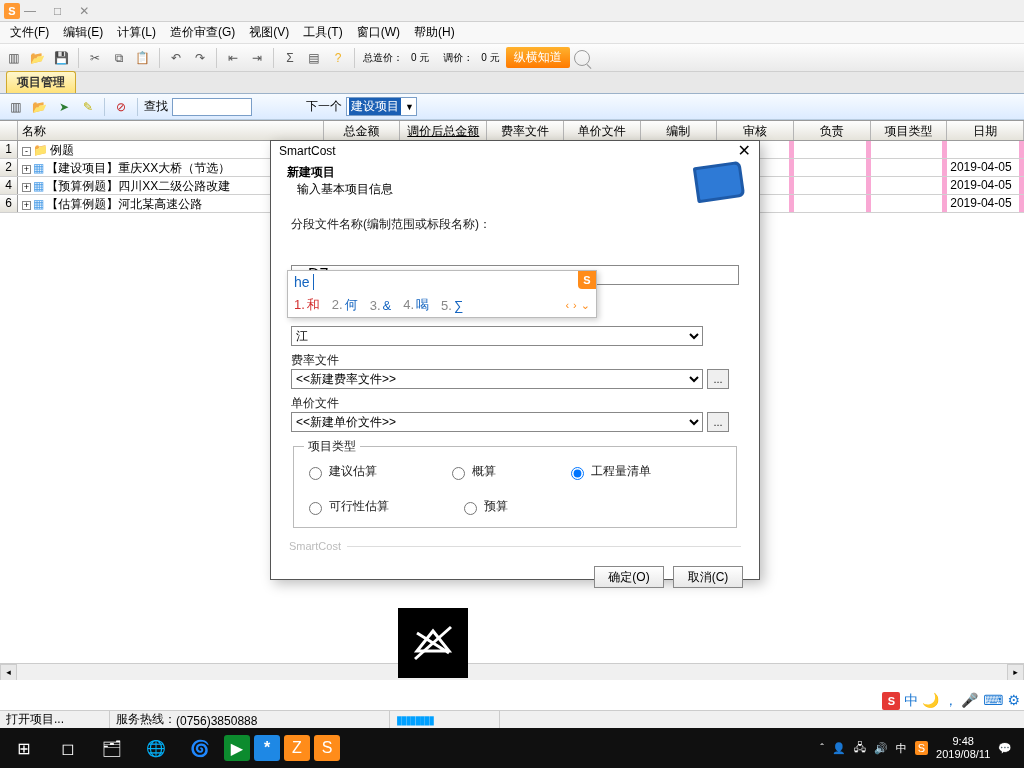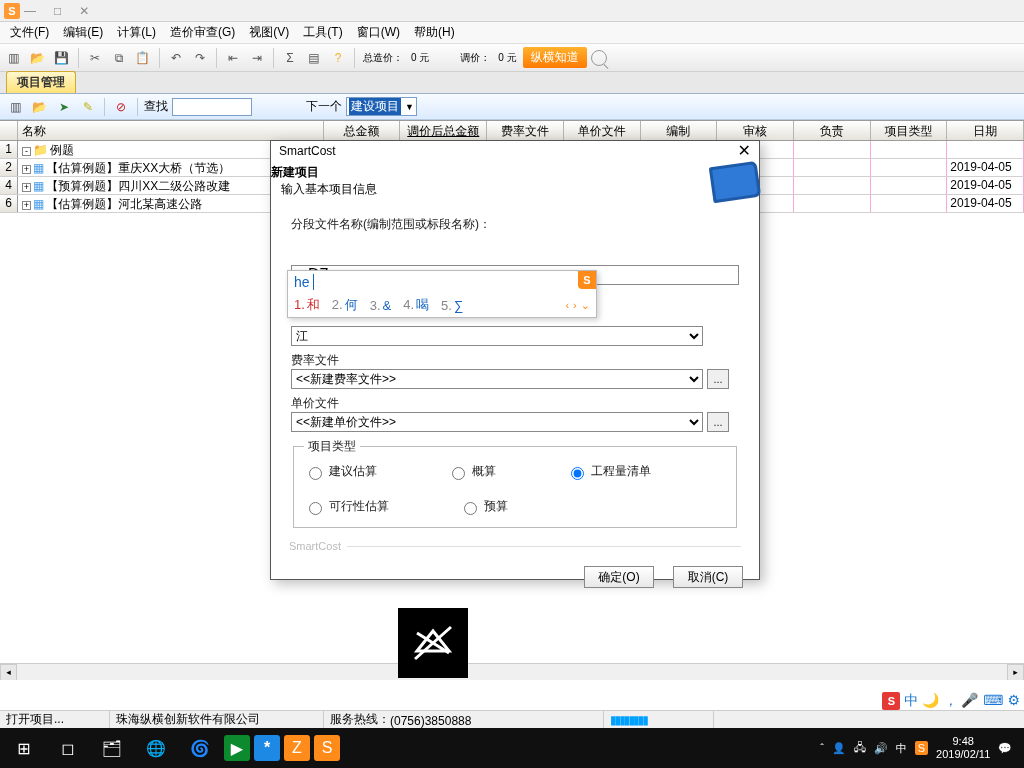--- a/index.html
+++ b/index.html
@@ -37,21 +37,21 @@
 .subbar input.srch { width: 80px; height: 18px; border: 1px solid #7a9ec8; font-size: 12px; }
 .subbar .filter-sel { border:1px solid #7a9ec8; background:#fff; height:19px; display:flex; align-items:center; padding:0 2px; gap:4px;}
 .subbar .filter-sel .sel-txt { background:#1a5fb4; color:#fff; padding:0 2px; }
 .subbar .filter-sel .dd { font-size:9px; }
 
 
 .grid { position: relative; height: 560px; overflow: hidden; border-top:1px solid #999;}
 .gridhdr { display: flex; background: linear-gradient(#fefefe,#e5e3db); border-bottom: 1px solid #9c9c9c; height: 20px; }
 .gridhdr .c { border-right: 1px solid #b5b5b5; padding: 2px 0; font-size: 12px; text-align: center; }
 .row { display: flex; height: 18px; background: #fff; border-bottom: 1px solid #d0d0d0; }
-.row .c { border-right: 1px solid #f9a8d4; font-size: 12px; padding: 1px 3px; overflow: hidden; white-space: nowrap; }
+.row .c { border-right: 5px solid #f9a8d4; font-size: 12px; padding: 1px 3px; overflow: hidden; white-space: nowrap; }
 .row .numc { text-align: center; background: linear-gradient(#fefefe,#e5e3db); border-right:1px solid #9c9c9c; }
 .tree-exp { display:inline-block; width:9px; height:9px; border:1px solid #888; text-align:center; line-height:7px; font-size:9px; margin-right:2px; cursor:pointer; background:#fff;}
 .folder-ico { color:#f0b429; margin-right:2px;}
 .doc-ico { color:#4a9de8; margin-right:2px;}
 
 .c-num{width:18px;} .c-name{width:307px; text-align:left !important; padding-left:4px !important;} .c-amt1{width:77px;} .c-amt2{width:87px;text-decoration:underline;} .c-feefile{width:77px;} .c-pricefile{width:77px;} .c-bz{width:77px;} .c-sh{width:77px;} .c-fz{width:77px;} .c-type{width:77px;} .c-date{width:77px;}
 
 
 .hscroll { position:absolute; bottom:0; left:0; right:0; height:17px; background:#f0f0f0; border-top:1px solid #ccc; display:flex; align-items:center;}
 .hscroll .arr { width:17px; height:17px; background:#e8e8e8; border:1px solid #ccc; display:flex; align-items:center; justify-content:center; font-size:9px;}
@@ -72,35 +72,35 @@
 .taskbar .clock { text-align:center; line-height:1.2; font-size:11px;}
 
 
 .tray-upper { position:absolute; bottom:58px; right:4px; display:flex; gap:4px; font-size:14px; color:#444;}
 .tray-upper .sred { background:#e53935; color:#fff; width:18px; height:18px; display:flex; align-items:center; justify-content:center; border-radius:2px; font-weight:bold; font-size:11px;}
 
 
 .modal { position: absolute; left: 270px; top: 140px; width: 490px; height: 440px; background: #fff; border: 1px solid #555; box-shadow: 4px 4px 12px rgba(0,0,0,0.25); z-index: 100; display:flex; flex-direction:column;}
 .modal .mtitle { height: 26px; display: flex; align-items: center; justify-content: space-between; padding: 0 8px; font-size: 12px; }
 .modal .mtitle .x { font-size: 16px; cursor: pointer; }
-.modal .mheader { padding: 4px 0 8px; display:flex; justify-content:space-between; align-items:flex-start;}
+.modal .mheader { padding: 4px 16px 8px; display:flex; justify-content:space-between; align-items:flex-start;}
 .modal .mheader .htxt b { font-weight:bold; font-size:12px;}
 .modal .book-ico { width:48px; height:36px; background:#1e5aa8; border-radius:2px 6px 6px 2px; position:relative; transform: rotate(-8deg);}
 .modal .book-ico::before { content:""; position:absolute; left:3px; top:3px; right:3px; bottom:3px; background:#2e7ad6; border-radius:1px 4px 4px 1px;}
 .modal .mbody { padding: 8px 20px; flex:1; font-size:12px; color:#222;}
 .modal .frow { margin-bottom: 6px; }
 .modal .frow input[type=text] { width: 100%; height: 20px; border:1px solid #888; font-size:16px; padding:0 16px;margin-top:32px;}
 .modal select { width: 412px; height: 20px; font-size: 12px; border:1px solid #888; background:#fff;}
 .modal .sel-wrap { display:flex; align-items:center; gap:4px;}
 .modal .morebtn { width:22px; height:20px; border:1px solid #888; background:#efefef; font-size:11px; cursor:pointer; display:flex; align-items:center; justify-content:center;}
 .modal fieldset { border:1px solid #bbb; padding:8px 10px 12px; margin-top:6px;}
 .modal fieldset legend { font-size:12px; padding:0 4px;}
 .modal .radios { display:flex; flex-wrap:wrap; gap:18px 70px;}
 .modal .radios label { display:flex; align-items:center; gap:4px; font-size:12px;}
-.modal .mfooter { padding: 10px 16px 14px; display:flex; justify-content:flex-end; gap:19px;}
+.modal .mfooter { padding: 10px 16px 14px; display:flex; justify-content:flex-end; gap:9px;}
 .modal .mfooter button { width:70px; height:22px; font-size:12px; border:1px solid #888; background:linear-gradient(#fff,#e8e8e8); cursor:pointer;}
 .modal .scname { color:#bbb; font-size:11px; padding:4px 18px; display:flex; align-items:center; gap:6px;}
 .modal .scname .line { flex:1; height:1px; background:#ddd;}
 
 
 .ime { position: absolute; left: 287px; top: 270px; width: 310px; background: #fff; border: 1px solid #bbb; box-shadow: 2px 2px 6px rgba(0,0,0,0.2); z-index: 200; font-size: 13px; }
 .ime .ime-in { padding: 3px 6px; color:#1565c0; font-size:14px; position:relative;}
 .ime .ime-brand { position:absolute; right:0; top:0; width:18px; height:18px; background:#ff8c1a; color:#fff; display:flex; align-items:center; justify-content:center; font-weight:bold; font-size:11px; border-radius:0 0 0 4px;}
 .ime .ime-cand { padding: 3px 6px; display:flex; gap:12px; align-items:center;}
 .ime .ime-cand .cand { color:#1565c0; }
@@ -149,21 +149,21 @@
   <span class="sep"></span>
   <span class="tbtn">⇤</span>
   <span class="tbtn">⇥</span>
   <span class="sep"></span>
   <span class="tbtn">Σ</span>
   <span class="tbtn">▤</span>
   <span class="tbtn" style="color:#f0b429;">?</span>
   <span class="sep"></span>
   <span class="txt">总造价：</span>
   <span class="txt">0 元</span>
-  <span class="txt" style="margin-left:23px;">调价：</span>
+  <span class="txt" style="margin-left:6px;">调价：</span>
   <span class="txt">0 元</span>
   <span class="zh-btn">纵横知道</span>
   <span class="srch-ico"></span>
 </div>
 
 <div class="tabrow">
   <div class="tab">项目管理</div>
 </div>
 
 <div class="subbar">
@@ -206,21 +206,21 @@
         <div class="c c-feefile"></div>
         <div class="c c-pricefile"></div>
         <div class="c c-bz"></div>
         <div class="c c-sh"></div>
         <div class="c c-fz"></div>
         <div class="c c-type"></div>
         <div class="c c-date"></div>
       </div>
       <div class="row">
         <div class="c c-num numc">2</div>
-        <div class="c c-name" style="padding-left:24px"><span class="tree-exp">+</span><span class="doc-ico">▦</span><span>【估算例题】重庆XX大桥（节选）</span></div>
+        <div class="c c-name" style="padding-left:24px"><span class="tree-exp">+</span><span class="doc-ico">▦</span><span>【建设项目】重庆XX大桥（节选）</span></div>
         <div class="c c-amt1"></div>
         <div class="c c-amt2"></div>
         <div class="c c-feefile"></div>
         <div class="c c-pricefile"></div>
         <div class="c c-bz"></div>
         <div class="c c-sh"></div>
         <div class="c c-fz"></div>
         <div class="c c-type"></div>
         <div class="c c-date">2019-04-05</div>
       </div>
@@ -362,21 +362,20 @@
   <span style="color:#1976d2;">中</span>
   <span style="color:#1976d2;">🌙</span>
   <span style="color:#1976d2;">，</span>
   <span style="color:#1976d2;">🎤</span>
   <span style="color:#1976d2;">⌨</span>
   <span style="color:#1976d2;">⚙</span>
 </div>
 
 <div class="statusbar">
   <div class="cell" style="width:110px;">打开项目...</div>
-  <div class="cell" style="width:214px;">珠海纵横创新软件有限公司</div>
   <div class="cell" style="width:280px;align-items:flex-end;">
     <span>服务热线：</span>
     <span>(0756)3850888</span>
   </div>
   <div class="cell prog" style="width:110px;">▮▮▮▮▮▮▮▮</div>
 </div>
 
 <div class="taskbar">
   <div class="tbitem">⊞</div>
   <div class="tbitem">◻</div>
@@ -390,17 +389,17 @@
   <div class="spacer"></div>
   <div class="tray">
     <span>ˆ</span>
     <span>👤</span>
     <span>🖧</span>
     <span>🔊</span>
     <span>中</span>
     <span style="background:#ff8c1a;padding:1px 3px;border-radius:2px;">S</span>
     <div class="clock">
       <div>9:48</div>
-      <div>2019/02/11</div>
+      <div>2019/08/11</div>
     </div>
     <span>💬</span>
   </div>
 </div>
 
 </body></html>

